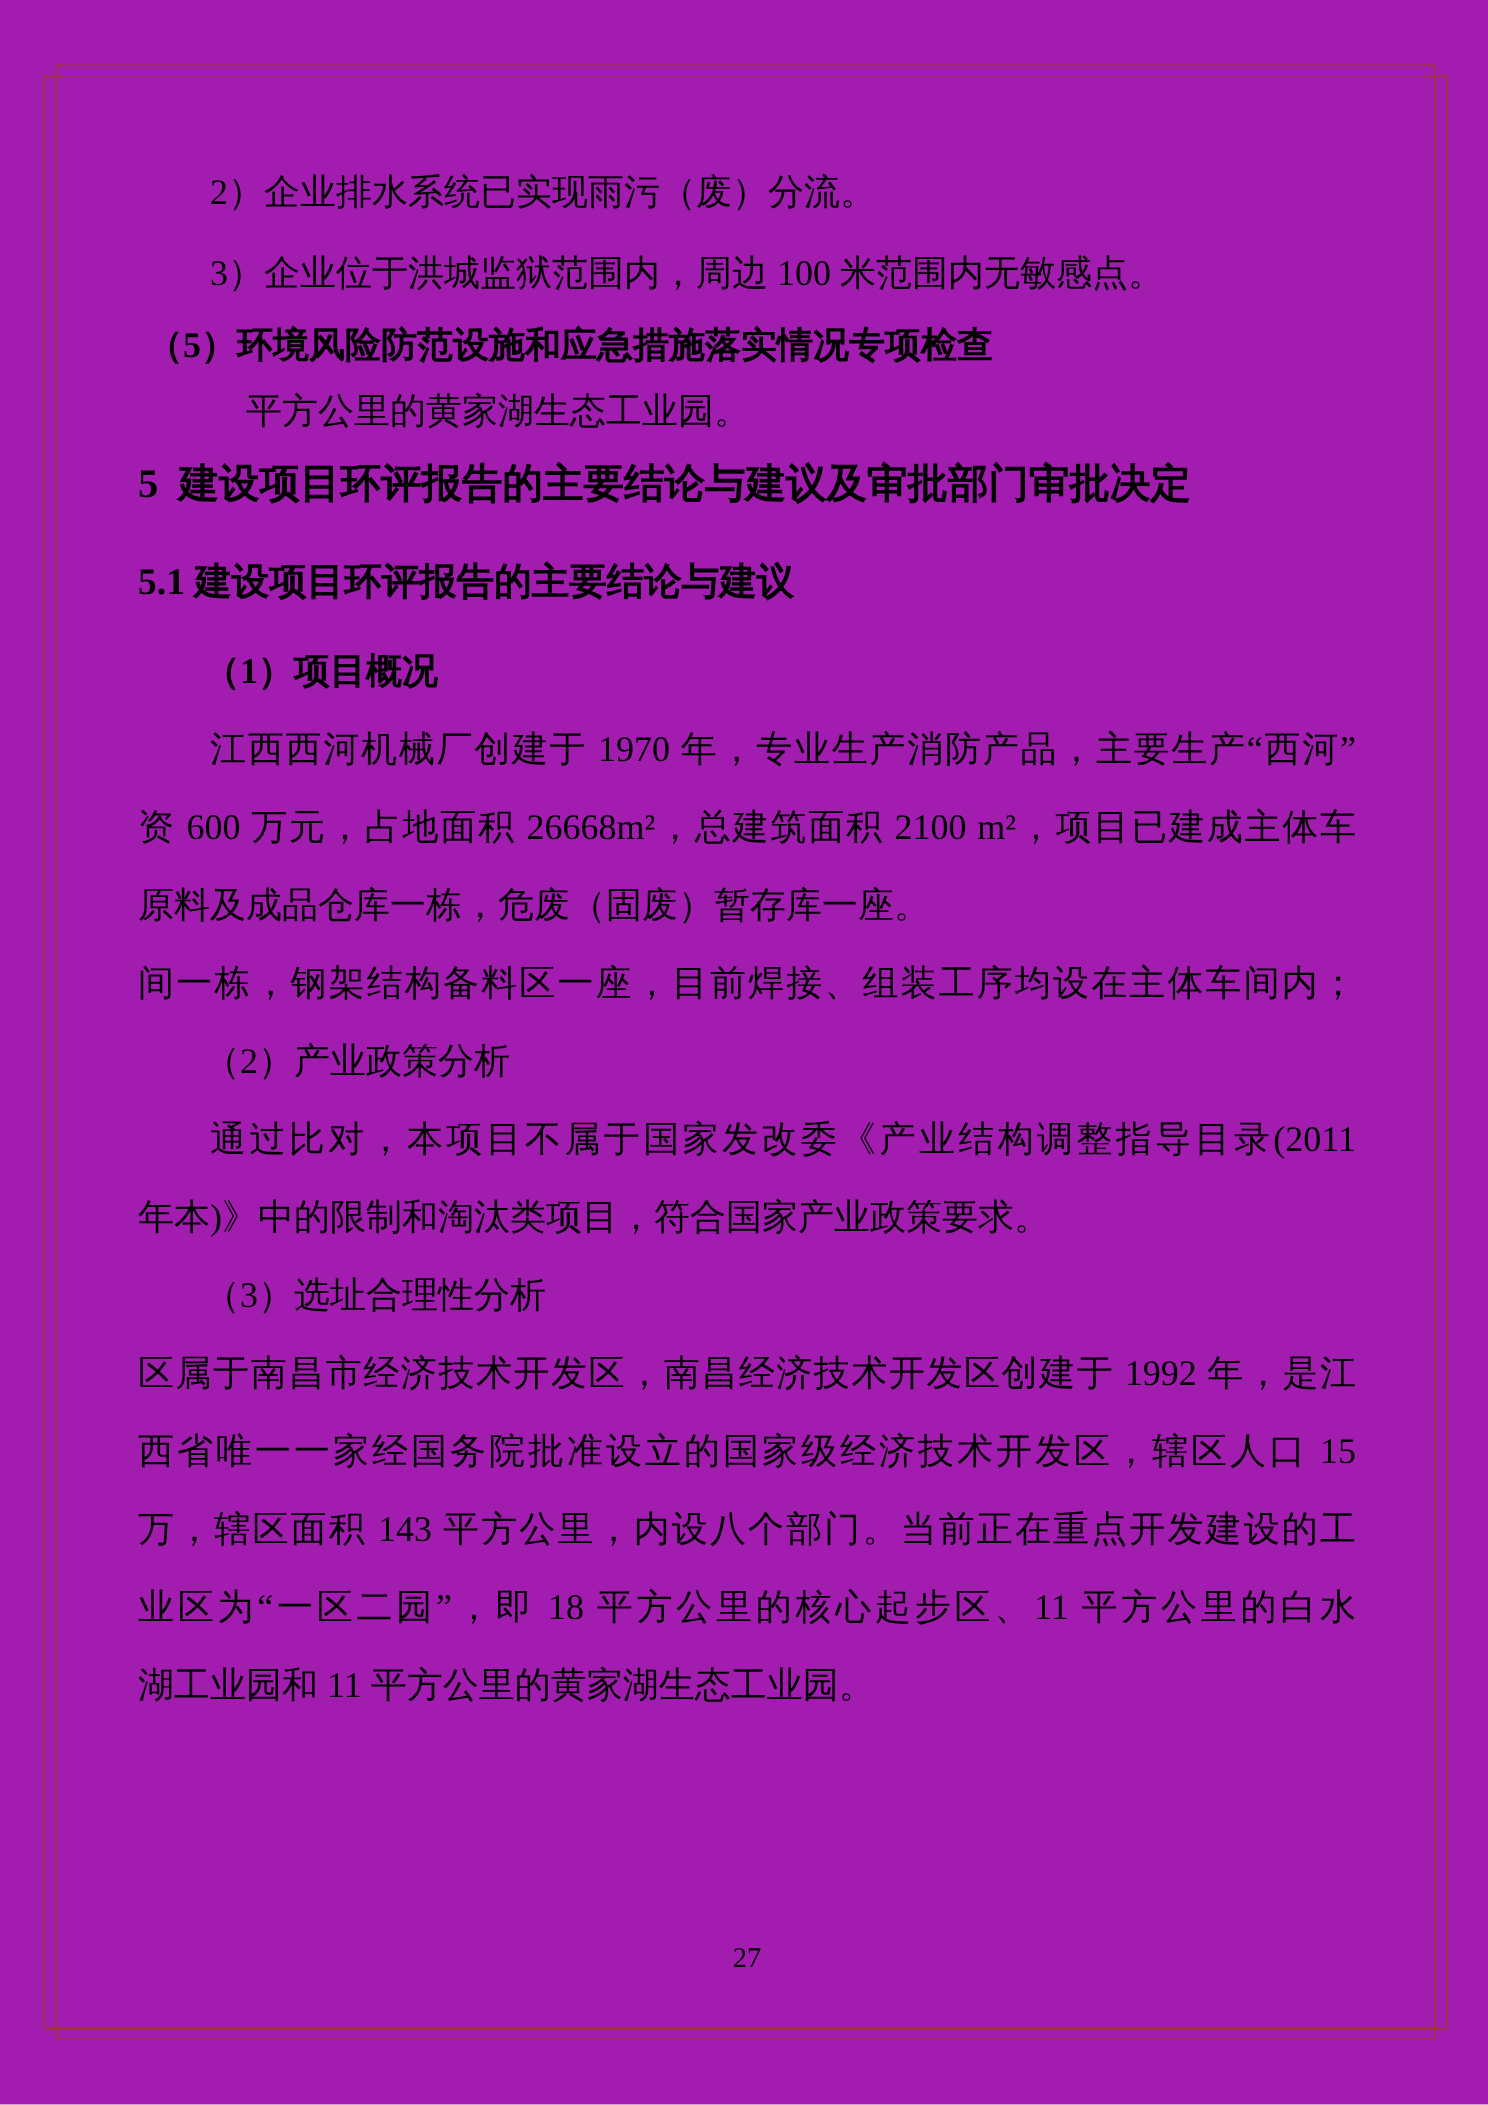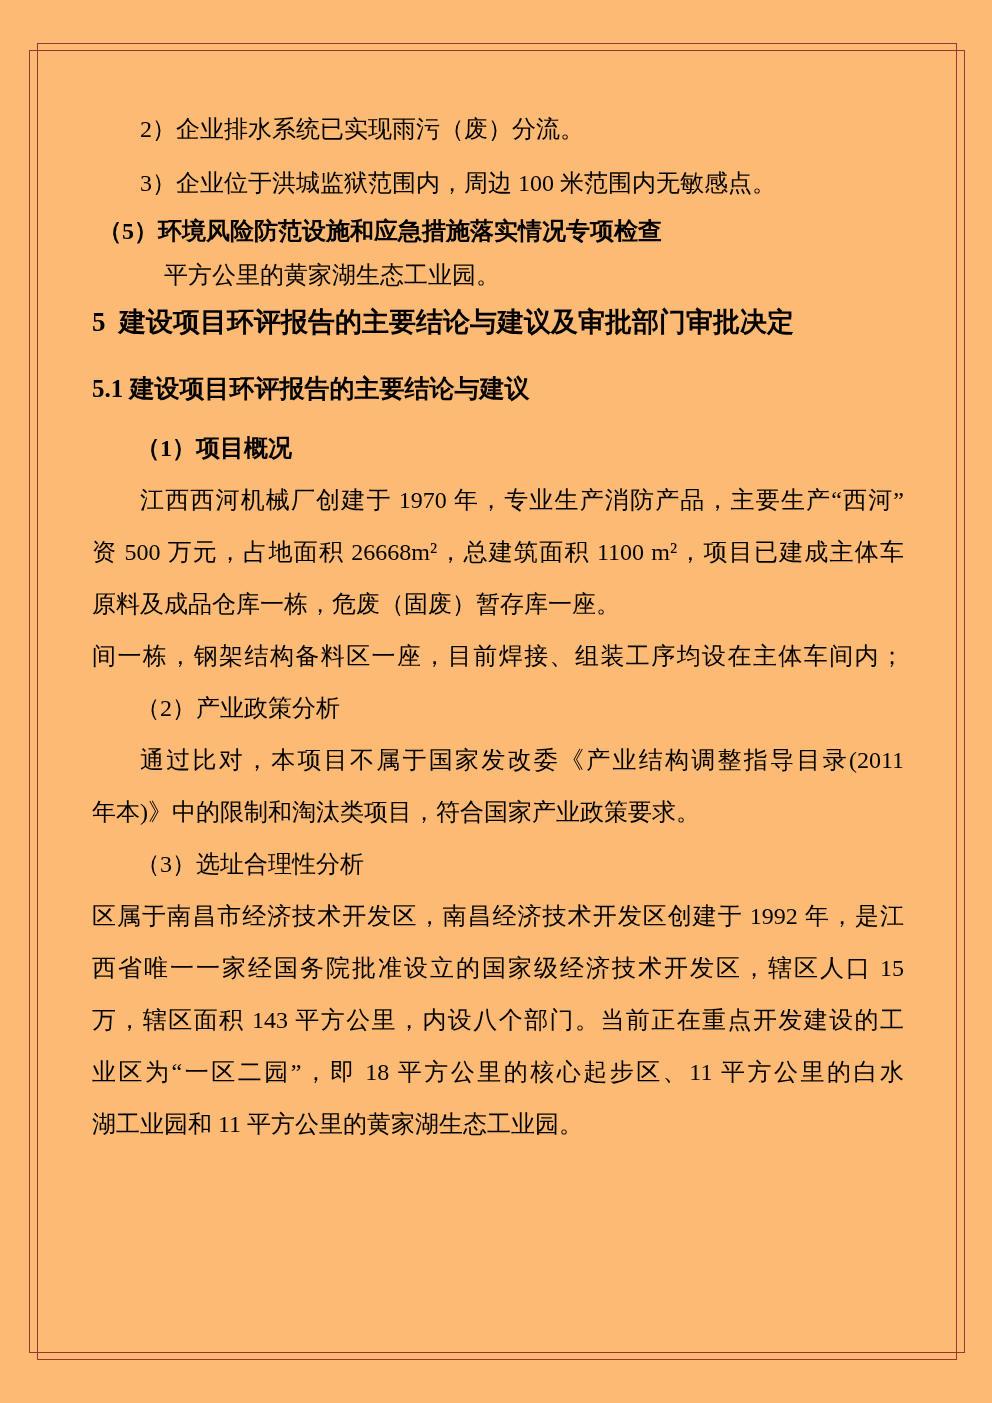--- a/index.html
+++ b/index.html
@@ -4,21 +4,21 @@
 <style>
   html, body {
     margin: 0;
     padding: 0;
     background: #ffffff;
   }
   .page {
     position: relative;
     width: 992px;
     height: 1403px;
-    background: #fdba74;
+    background: #a21caf;
     color: #000000;
     font-family: "Liberation Serif", "DejaVu Serif", serif;
     overflow: hidden;
   }
   
   .frame-outer {
     position: absolute;
     left: 29px; top: 50px;
     width: 936px; height: 1303px;
     border: 1px solid #9a3534;
@@ -112,29 +112,30 @@
     <div class="list-line">2）企业排水系统已实现雨污（废）分流。</div>
     <div class="list-line">3）企业位于洪城监狱范围内，周边 100 米范围内无敏感点。</div>
     <div class="bold-line">（5）环境风险防范设施和应急措施落实情况专项检查</div>
     <div class="followup-line">平方公里的黄家湖生态工业园。</div>
 
     <div class="h1">5  建设项目环评报告的主要结论与建议及审批部门审批决定</div>
     <div class="h2">5.1 建设项目环评报告的主要结论与建议</div>
 
     <div class="sub-label first">（1）项目概况</div>
     <div class="bodyline indent">江西西河机械厂创建于 1970 年，专业生产消防产品，主要生产“西河”</div>
-    <div class="bodyline">资 500 万元，占地面积 26668m²，总建筑面积 1100 m²，项目已建成主体车</div>
+    <div class="bodyline">资 600 万元，占地面积 26668m²，总建筑面积 2100 m²，项目已建成主体车</div>
     <div class="bodyline last">原料及成品仓库一栋，危废（固废）暂存库一座。</div>
     <div class="bodyline">间一栋，钢架结构备料区一座，目前焊接、组装工序均设在主体车间内；</div>
 
     <div class="sub-label">（2）产业政策分析</div>
     <div class="bodyline indent">通过比对，本项目不属于国家发改委《产业结构调整指导目录(2011</div>
     <div class="bodyline last">年本)》中的限制和淘汰类项目，符合国家产业政策要求。</div>
 
     <div class="sub-label">（3）选址合理性分析</div>
     <div class="bodyline">区属于南昌市经济技术开发区，南昌经济技术开发区创建于 1992 年，是江</div>
     <div class="bodyline">西省唯一一家经国务院批准设立的国家级经济技术开发区，辖区人口 15</div>
     <div class="bodyline">万，辖区面积 143 平方公里，内设八个部门。当前正在重点开发建设的工</div>
     <div class="bodyline">业区为“一区二园”，即 18 平方公里的核心起步区、11 平方公里的白水</div>
     <div class="bodyline last">湖工业园和 11 平方公里的黄家湖生态工业园。</div>
   </div>
 
+  <div class="page-number">27</div>
 </div>
 
 </body></html>

